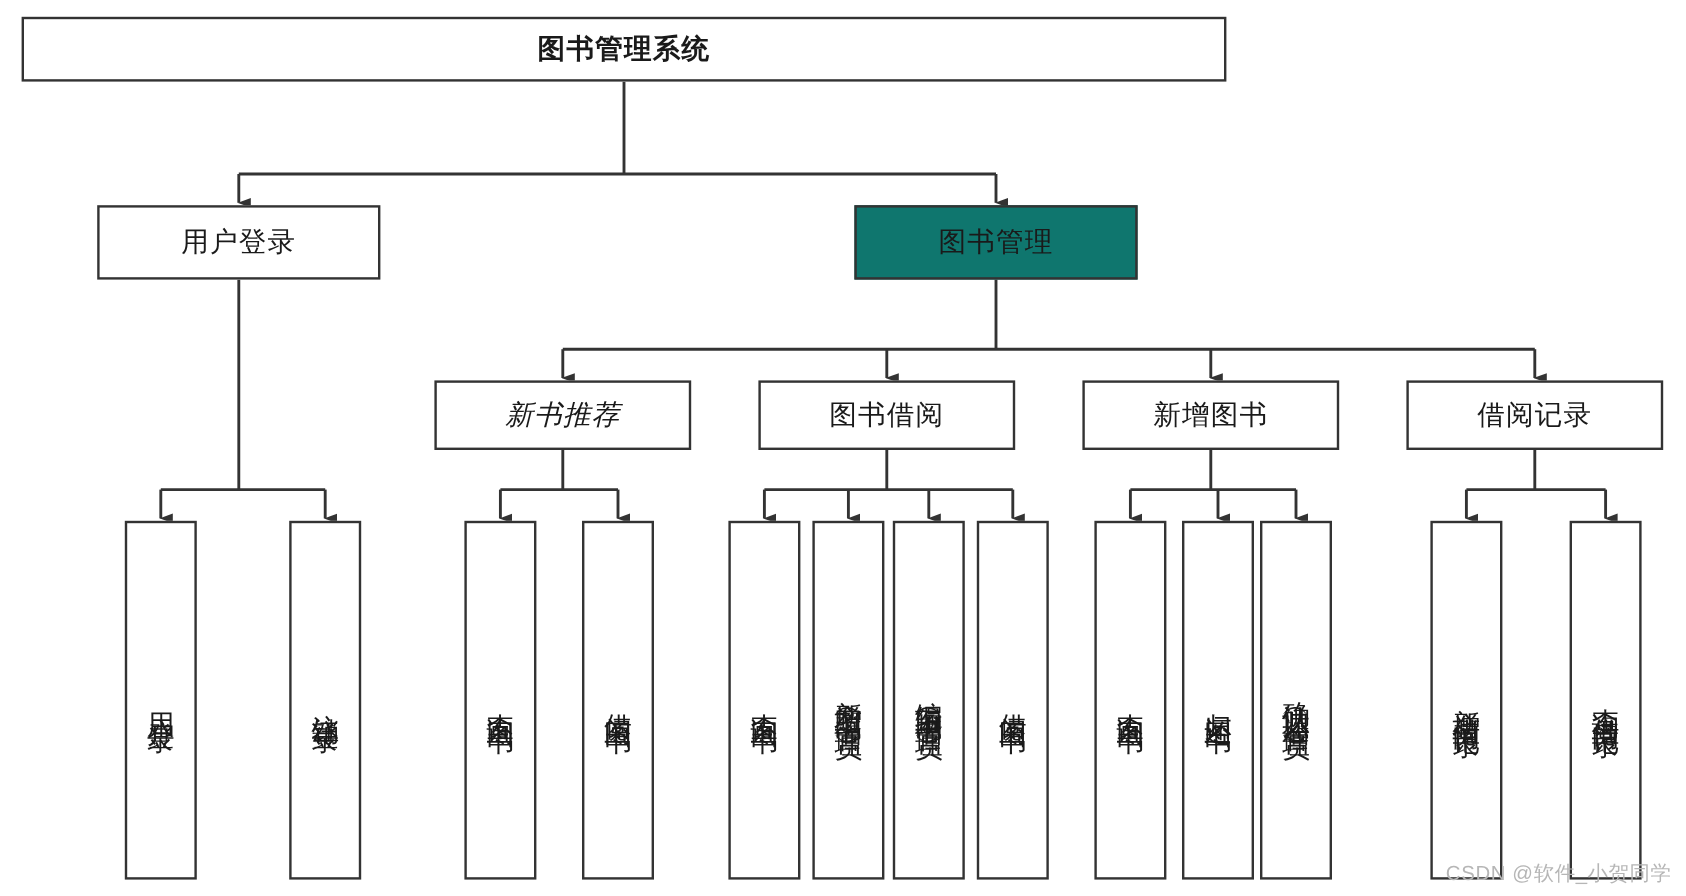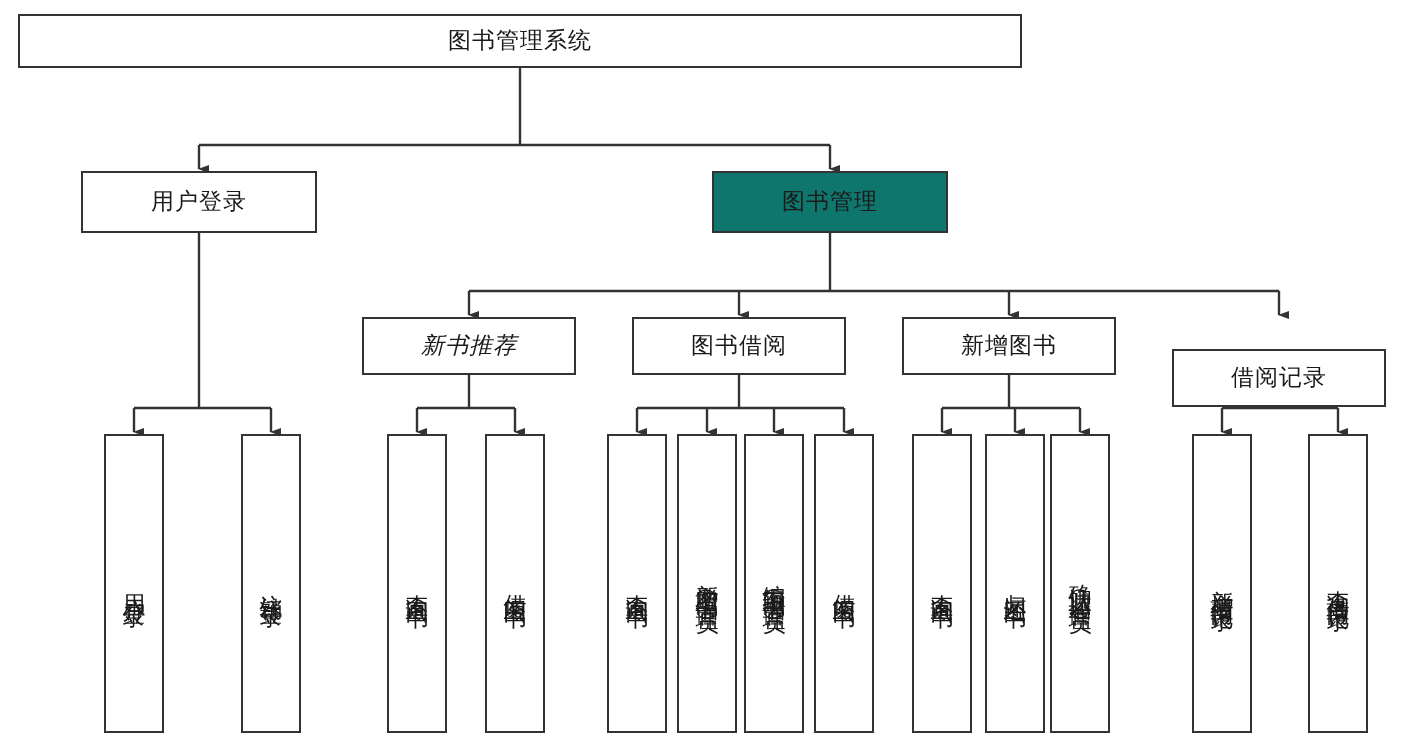--- a/index.html
+++ b/index.html
@@ -110,39 +110,39 @@
         <path d="M1015 408 L1015 432" marker-end="url(#arrowhead)"></path>
         <path d="M1080 408 L1080 432" marker-end="url(#arrowhead)"></path>
         <path d="M1279 375 L1279 408"></path>
         <path d="M1222 408 L1338 408"></path>
         <path d="M1222 408 L1222 432" marker-end="url(#arrowhead)"></path>
         <path d="M1338 408 L1338 432" marker-end="url(#arrowhead)"></path>
       </g>
   </svg>
 
   <div id="nodes-layer">
-      <div class="node horiz" id="node-root" style="left: 18px; top: 14px; width: 1004px; height: 54px; border-color: rgb(51, 51, 51); background: rgb(255, 255, 255);">
+      <div class="node horiz" id="node-root" style="left: 18px; top: 14px; width: 1004px; height: 54px; border-color: rgb(51, 51, 51); background: rgb(255, 255, 255); font-weight: bold;">
         <span class="label">图书管理系统</span>
       </div>
       <div class="node horiz" id="node-user-login" style="left: 81px; top: 171px; width: 236px; height: 62px; border-color: rgb(51, 51, 51); background: rgb(255, 255, 255);">
         <span class="label">用户登录</span>
       </div>
       <div class="node horiz" id="node-book-manage" style="left: 712px; top: 171px; width: 236px; height: 62px; border-color: rgb(51, 51, 51); background: #0f766e;">
         <span class="label">图书管理</span>
       </div>
       <div class="node horiz" id="node-new-book-recommend" style="left: 362px; top: 317px; width: 214px; height: 58px; border-color: rgb(51, 51, 51); background: rgb(255, 255, 255); font-style: italic;">
         <span class="label">新书推荐</span>
       </div>
       <div class="node horiz" id="node-book-borrow" style="left: 632px; top: 317px; width: 214px; height: 58px; border-color: rgb(51, 51, 51); background: rgb(255, 255, 255);">
         <span class="label">图书借阅</span>
       </div>
       <div class="node horiz" id="node-current-borrow" style="left: 902px; top: 317px; width: 214px; height: 58px; border-color: rgb(51, 51, 51); background: rgb(255, 255, 255);">
         <span class="label">新增图书</span>
       </div>
-      <div class="node horiz" id="node-borrow-record" style="left: 1172px; top: 317px; width: 214px; height: 58px; border-color: rgb(51, 51, 51); background: rgb(255, 255, 255); margin-top: 32px;">
+      <div class="node horiz" id="node-borrow-record" style="left: 1172px; top: 317px; width: 214px; height: 58px; border-color: rgb(51, 51, 51); background: rgb(255, 255, 255);">
         <span class="label">借阅记录</span>
       </div>
       <div class="node vert" id="node-leaf-user-login" style="left: 104px; top: 434px; width: 60px; height: 299px; border-color: rgb(51, 51, 51); background: rgb(255, 255, 255);">
         <span class="label">用户登录</span>
       </div>
       <div class="node vert" id="node-leaf-logout-login" style="left: 241px; top: 434px; width: 60px; height: 299px; border-color: rgb(51, 51, 51); background: rgb(255, 255, 255);">
         <span class="label">注销登录</span>
       </div>
       <div class="node vert" id="node-leaf-query-book-1" style="left: 387px; top: 434px; width: 60px; height: 299px; border-color: rgb(51, 51, 51); background: rgb(255, 255, 255);">
         <span class="label">查询图书</span>
@@ -172,13 +172,14 @@
         <span class="label">确认归还（管理员）</span>
       </div>
       <div class="node vert" id="node-leaf-add-borrow-record" style="left: 1192px; top: 434px; width: 60px; height: 299px; border-color: rgb(51, 51, 51); background: rgb(255, 255, 255);">
         <span class="label">新增借阅记录</span>
       </div>
       <div class="node vert" id="node-leaf-query-borrow-record" style="left: 1308px; top: 434px; width: 60px; height: 299px; border-color: rgb(51, 51, 51); background: rgb(255, 255, 255);">
         <span class="label">查询借阅记录</span>
       </div>
     </div>
 
+  <div id="watermark">CSDN @软件_小贺同学</div>
 </div>
 
 </body></html>

